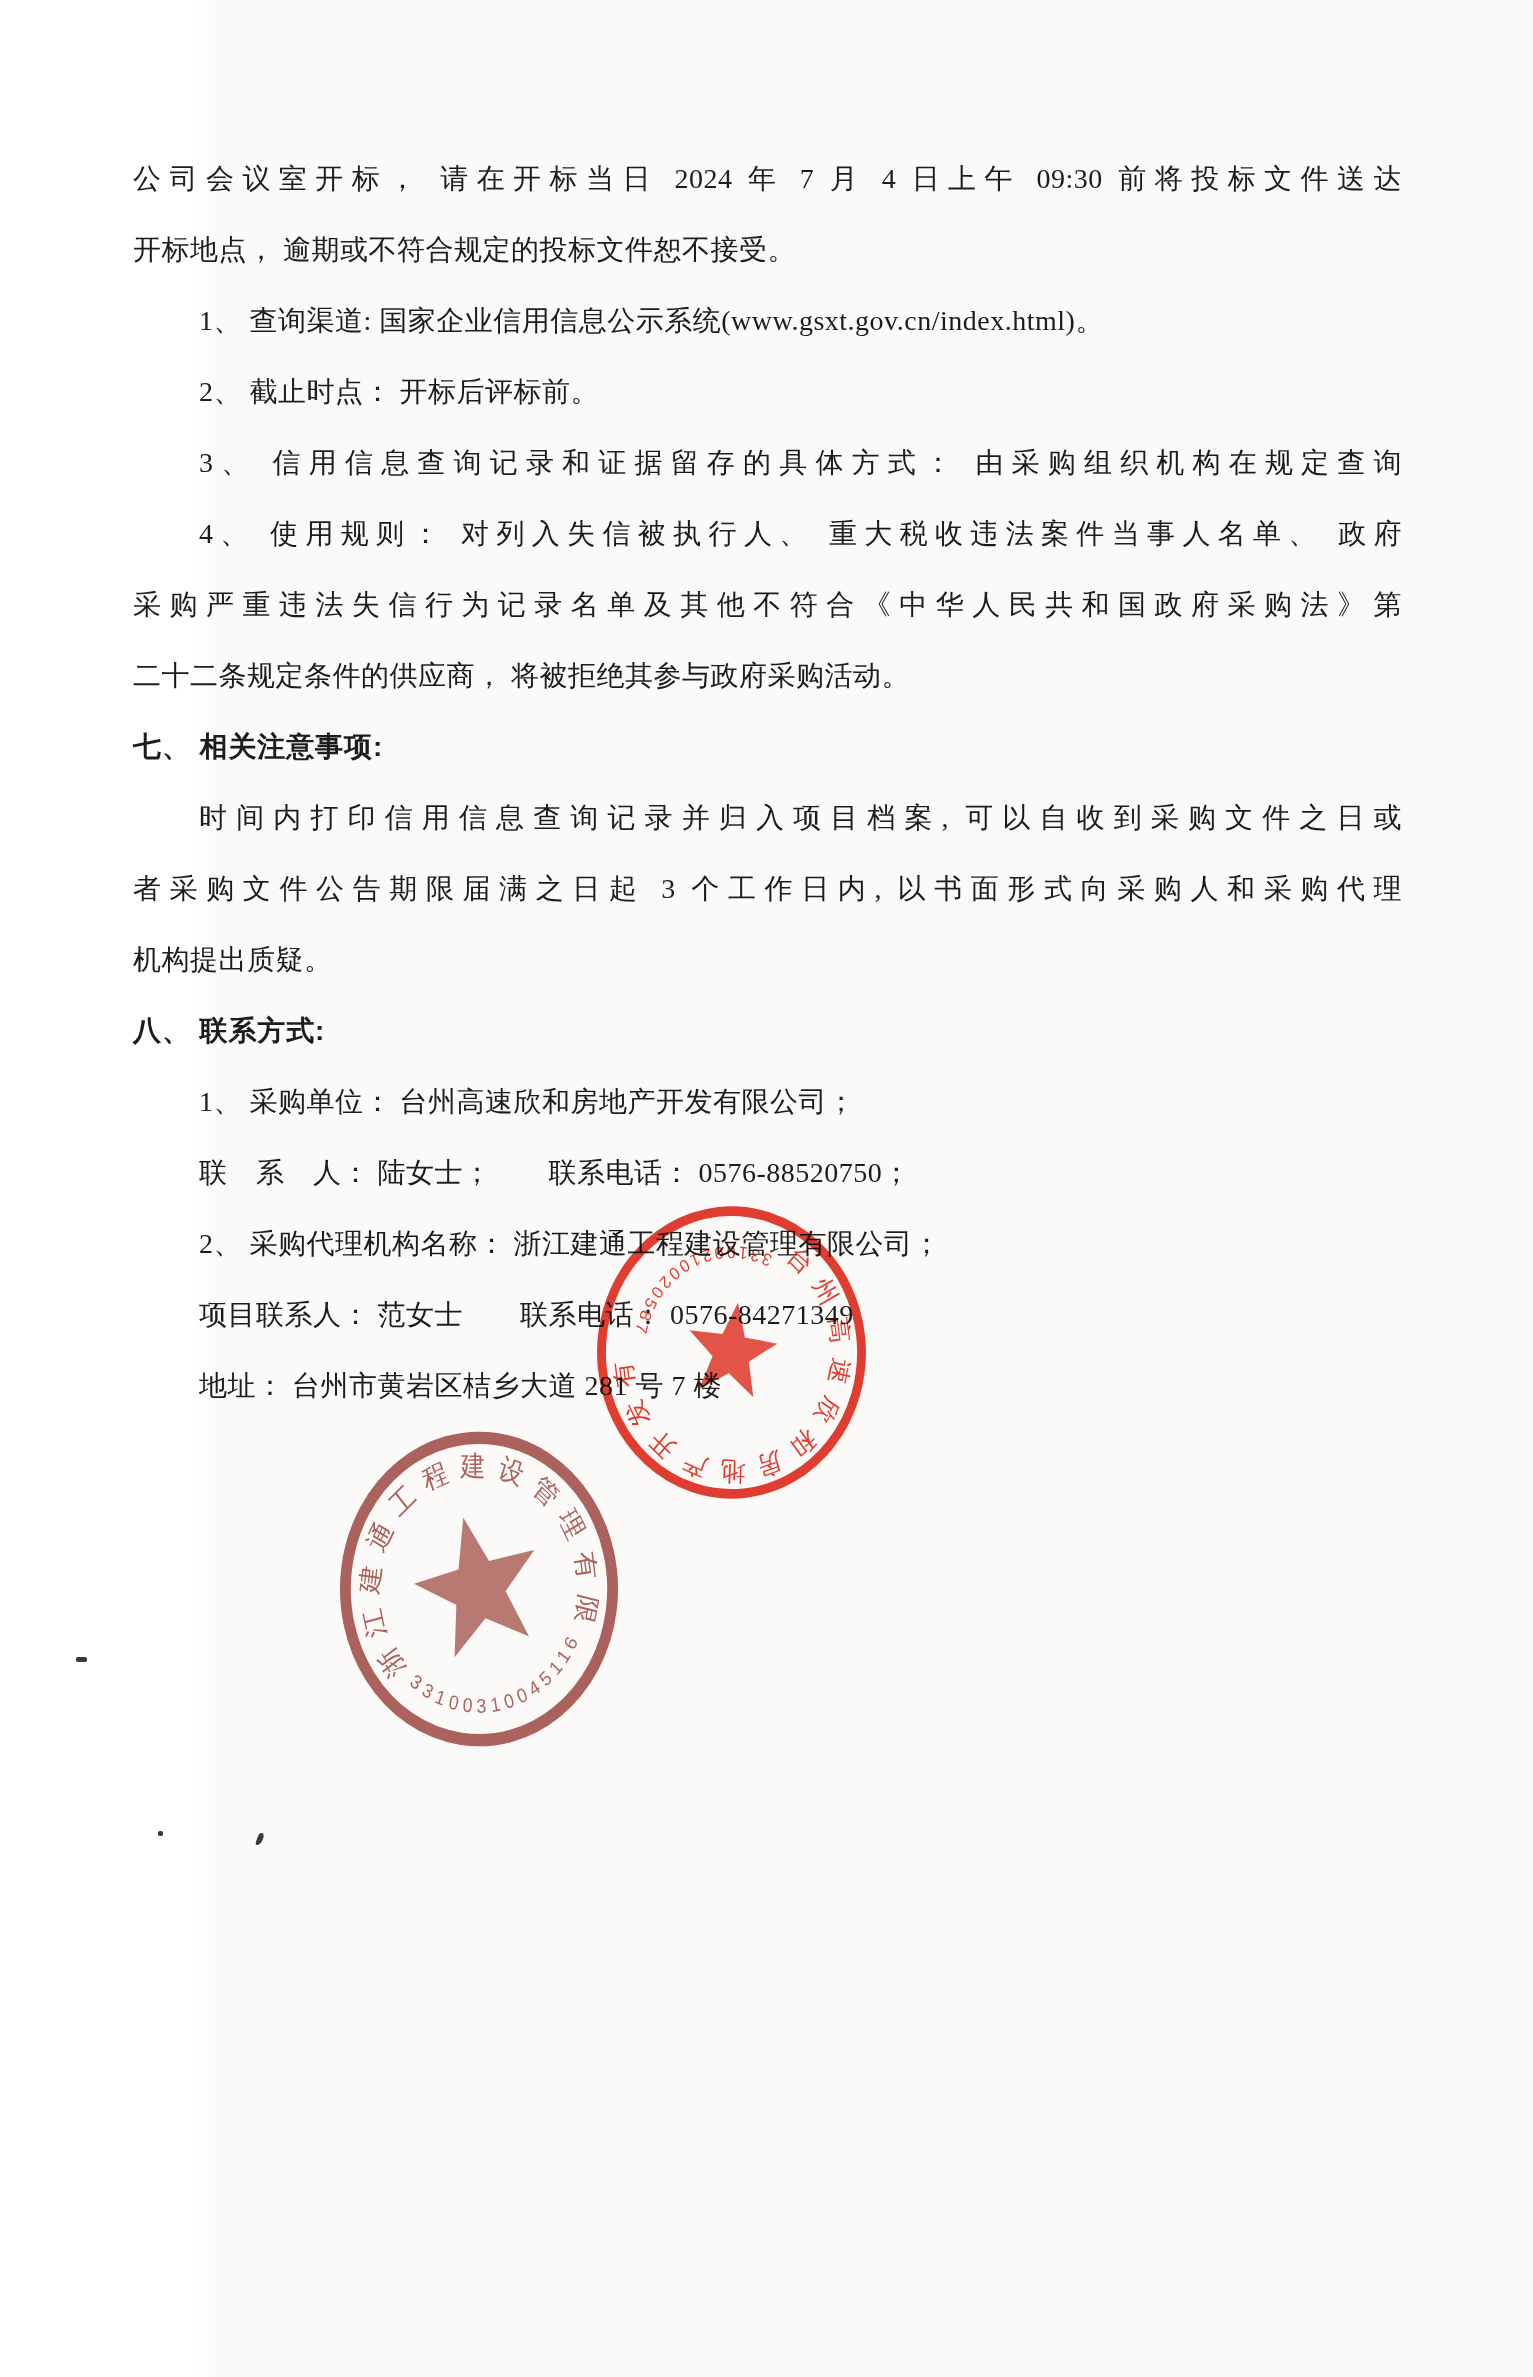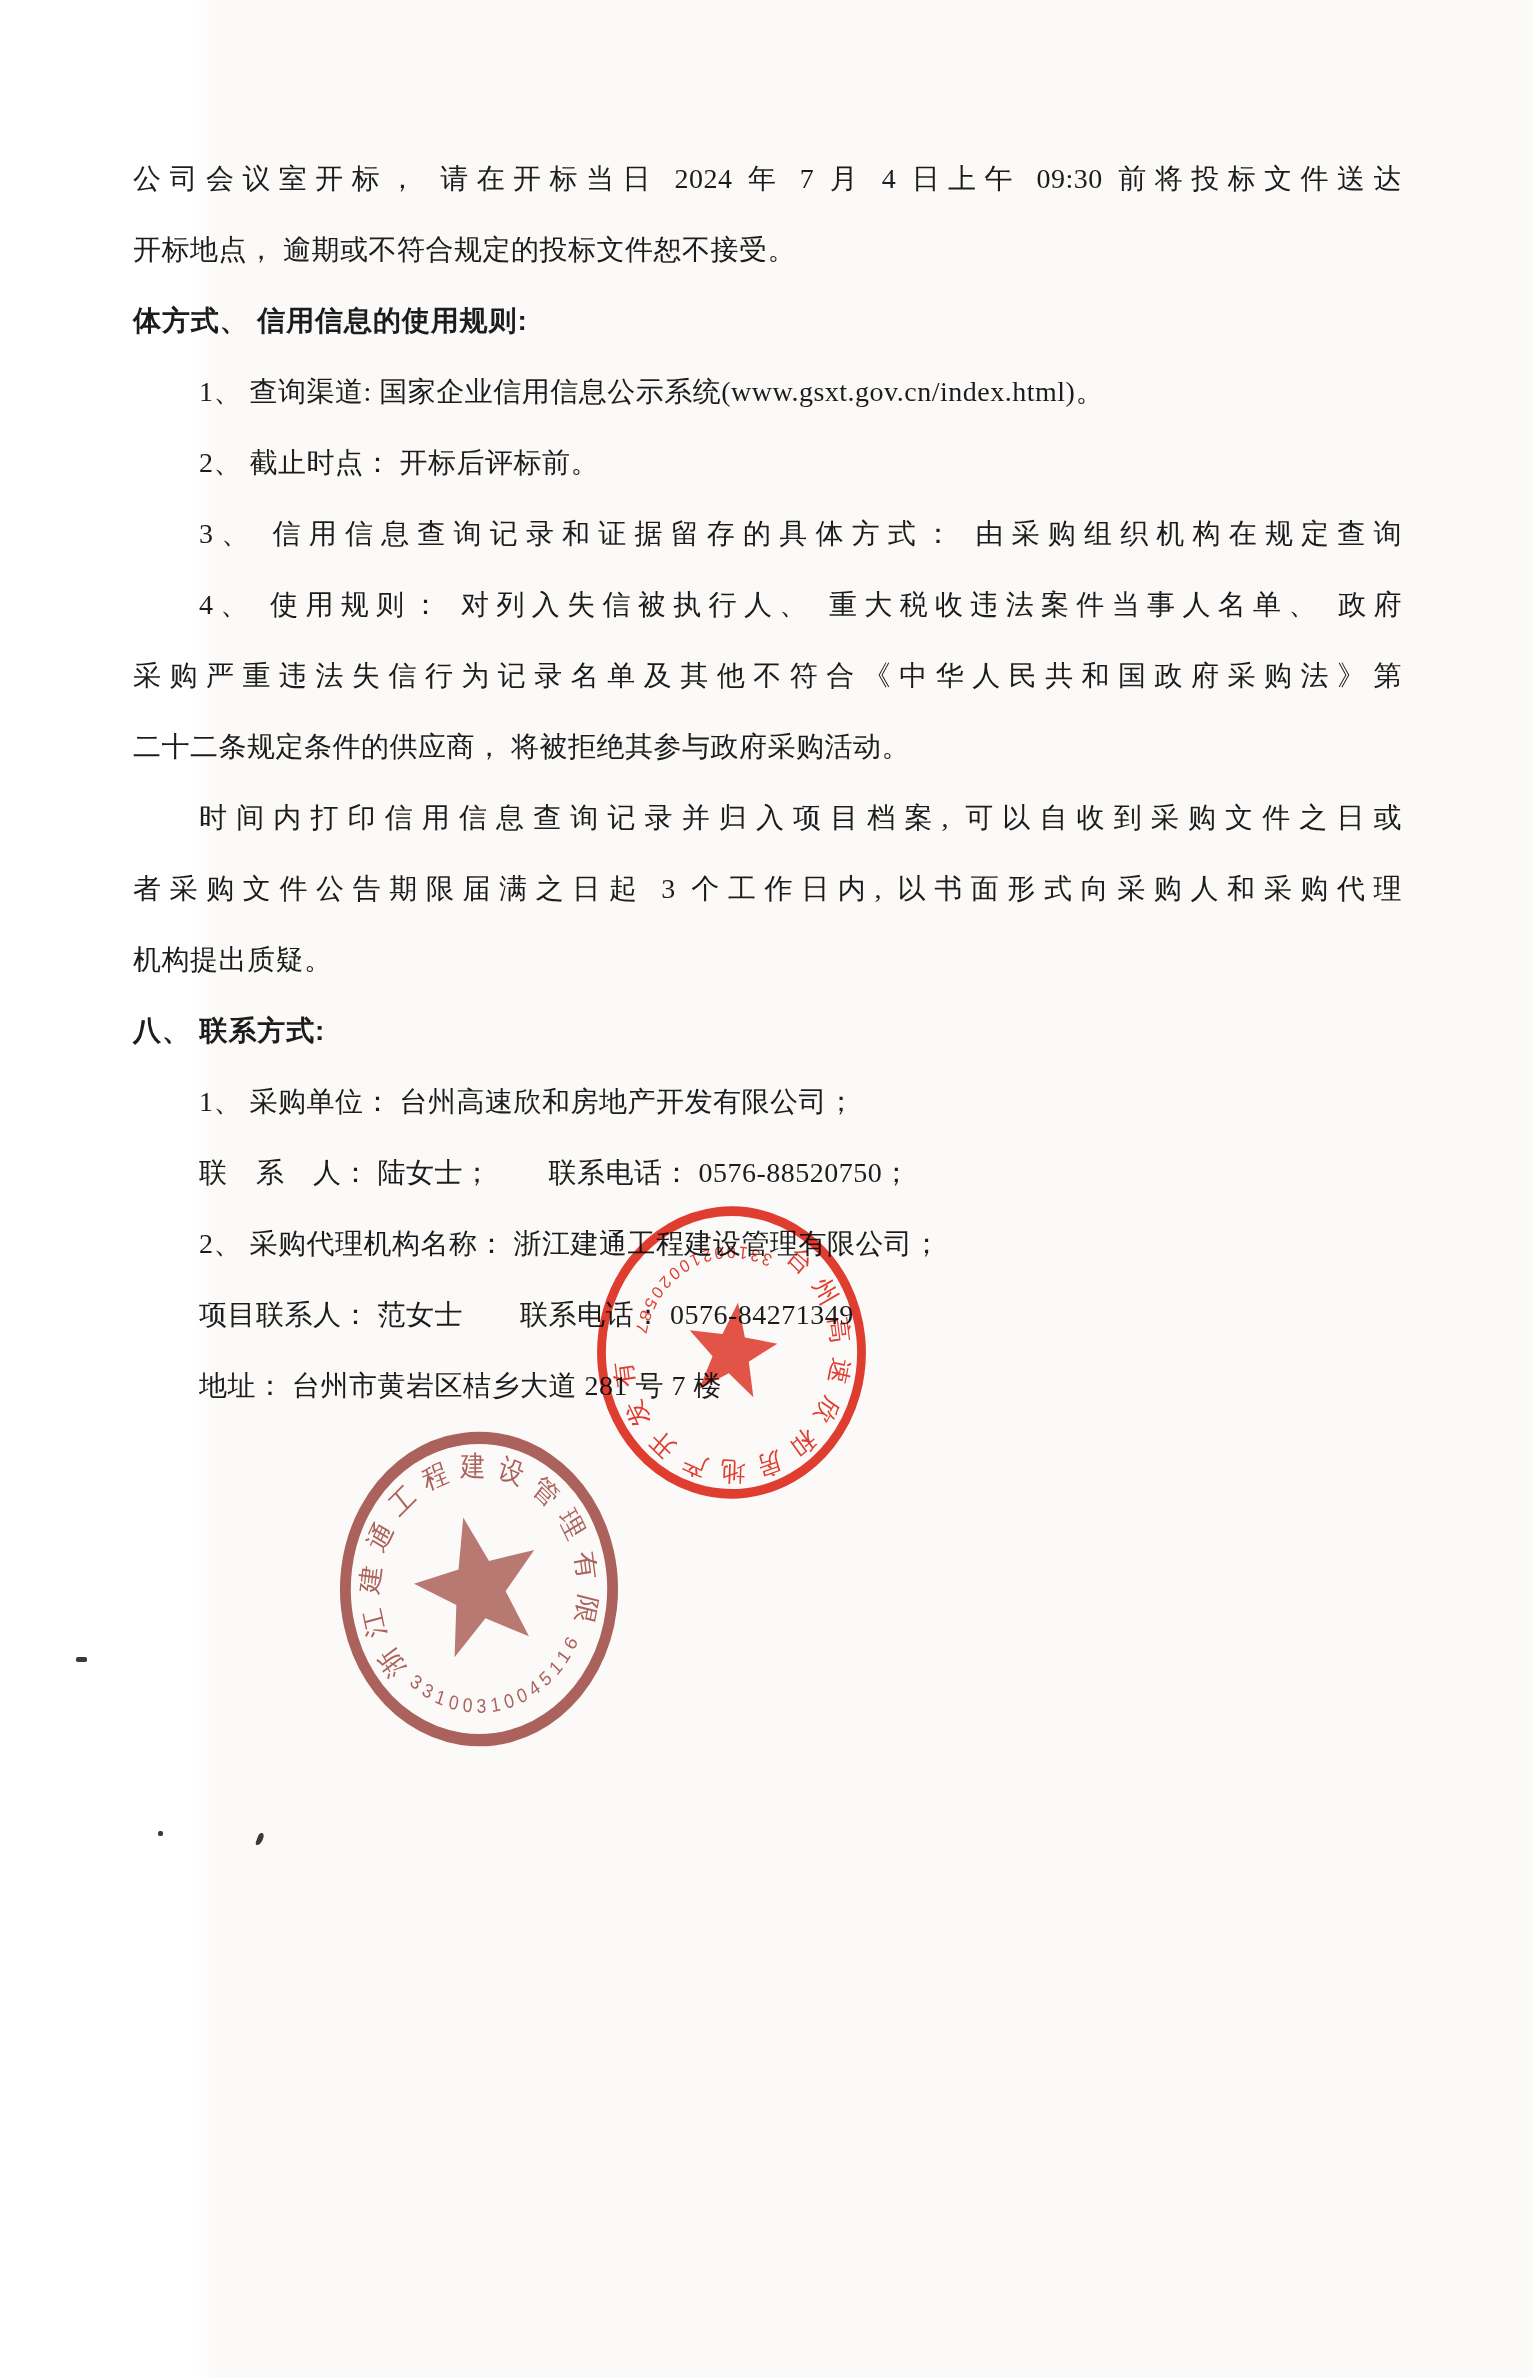--- a/index.html
+++ b/index.html
@@ -42,27 +42,27 @@
   #speck-3{left:257px;top:1833px;width:6.4px;height:12px;transform:skewX(-20deg);border-radius:40% 60% 60% 40%;}
 </style>
 </head>
 <body>
 
 <div class="page">
 
   <div class="content">
     <div class="line justify">公司会议室开标， 请在开标当日 2024 年 7 月 4 日上午 09:30 前将投标文件送达</div>
     <div class="line">开标地点， 逾期或不符合规定的投标文件恕不接受。</div>
-    <div class="line head">体方式、 信用信息的使用规则:</div>
     <div class="line indent">1、 查询渠道: 国家企业信用信息公示系统(www.gsxt.gov.cn/index.html)。</div>
     <div class="line indent">2、 截止时点： 开标后评标前。</div>
     <div class="line indent justify">3、 信用信息查询记录和证据留存的具体方式： 由采购组织机构在规定查询</div>
     <div class="line indent justify">4、 使用规则： 对列入失信被执行人、 重大税收违法案件当事人名单、 政府</div>
     <div class="line justify">采购严重违法失信行为记录名单及其他不符合《中华人民共和国政府采购法》第</div>
     <div class="line">二十二条规定条件的供应商， 将被拒绝其参与政府采购活动。</div>
+    <div class="line head">七、 相关注意事项:</div>
     <div class="line indent justify">时间内打印信用信息查询记录并归入项目档案, 可以自收到采购文件之日或</div>
     <div class="line justify">者采购文件公告期限届满之日起 3 个工作日内, 以书面形式向采购人和采购代理</div>
     <div class="line">机构提出质疑。</div>
     <div class="line head">八、 联系方式:</div>
     <div class="line indent">1、 采购单位： 台州高速欣和房地产开发有限公司；</div>
     <div class="line indent">联　系　人： 陆女士；　　联系电话： 0576-88520750；</div>
     <div class="line indent">2、 采购代理机构名称： 浙江建通工程建设管理有限公司；</div>
     <div class="line indent">项目联系人： 范女士　　联系电话： 0576-84271349</div>
     <div class="line indent">地址： 台州市黄岩区桔乡大道 281 号 7 楼</div>
   </div>

